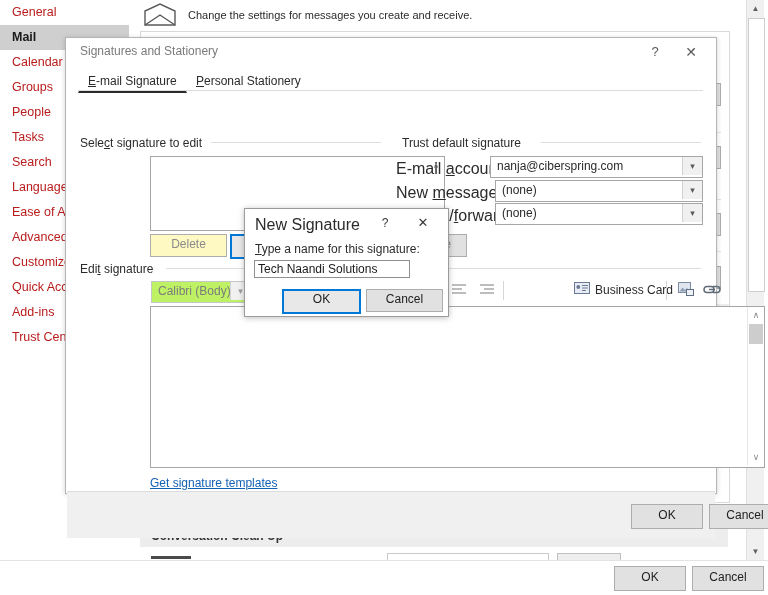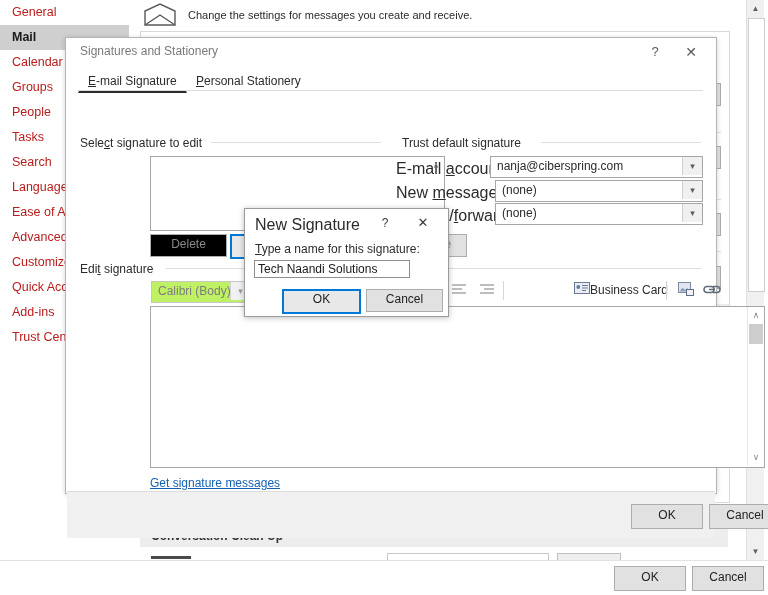--- a/index.html
+++ b/index.html
@@ -75,21 +75,21 @@
   .grouphead{position:absolute;font-size:12px;color:#2b2b2b;white-space:nowrap;}
   .grouprule{position:absolute;height:1px;background:#dedede;}
   
   #sig-list{
     position:absolute;left:84px;top:118px;width:293px;height:73px;
     background:#fff;border:1px solid #a6a6a6;
   }
   #sig-list-sb{position:absolute;right:0;top:0;width:16px;height:71px;background:#fff;}
   .mini-arrow{position:absolute;left:0;width:16px;height:16px;text-align:center;line-height:16px;font-size:9px;color:#8c8c8c;}
   .btn-row{position:absolute;top:196px;height:21px;line-height:19px;font-size:12px;}
-  #btn-delete{left:84px;width:75px;background:#000000;border:1px solid #adadad;color:#8a8a8a;text-align:center;}
+  #btn-delete{left:84px;width:75px;background:#fef9c3;border:1px solid #adadad;color:#8a8a8a;text-align:center;}
   #btn-new{left:164px;width:75px;background:#e8e8e8;border:2px solid #0078d7;color:#222;text-align:center;line-height:17px;}
   #btn-save{left:244px;width:75px;background:#e1e1e1;border:1px solid #adadad;color:#8a8a8a;text-align:center;}
   #btn-rename{left:324px;width:75px;background:#e1e1e1;border:1px solid #adadad;color:#8a8a8a;text-align:center;}
   
   .def-label{position:absolute;font-size:16px;color:#2b2b2b;text-align:right;white-space:nowrap;}
   .combo{
     position:absolute;height:20px;background:#fff;border:1px solid #a6a6a6;
     font-size:12px;color:#2b2b2b;
   }
   .combo .val{position:absolute;left:6px;top:2px;white-space:nowrap;}
@@ -101,21 +101,21 @@
   #sigfont{position:absolute;left:85px;top:243px;width:98px;height:20px;background:#bef264;border:1px solid #c6c6c6;color:#7c7c7c;}
   #sigfont .val{position:absolute;left:6px;top:2px;font-size:12px;}
   #sigfont .arrow{position:absolute;right:0;top:0;width:19px;height:18px;background:#f1f1f1;border-left:1px solid #d2d2d2;text-align:center;line-height:18px;font-size:9px;color:#9a9a9a;}
   #sigsize{position:absolute;left:188px;top:243px;width:45px;height:20px;background:#f1f1f1;border:1px solid #c6c6c6;color:#7c7c7c;}
   #sigsize .val{position:absolute;left:6px;top:2px;font-size:12px;}
   #sigsize .arrow{position:absolute;right:0;top:0;width:17px;height:18px;background:#f1f1f1;border-left:1px solid #d2d2d2;text-align:center;line-height:18px;font-size:9px;color:#9a9a9a;}
   .tbsep{position:absolute;top:243px;width:1px;height:19px;background:#d6d6d6;}
   .tbicon{position:absolute;top:244px;height:18px;}
   #bcard{
     position:absolute;left:508px;top:243px;height:19px;line-height:19px;font-size:12px;color:#2b2b2b;
-    display:flex;align-items:center;
+    display:flex;align-items:center;gap:5px;
   }
   #sig-edit{
     position:absolute;left:84px;top:268px;width:613px;height:160px;
     background:#fff;border:1px solid #a6a6a6;
   }
   #sig-edit-sb{position:absolute;right:0;top:0;width:16px;height:158px;background:#fff;border-left:1px solid #e6e6e6;}
   #sig-edit-thumb{position:absolute;left:1px;top:17px;width:14px;height:20px;background:#cdcdcd;}
   #sig-templates{
     position:absolute;left:84px;top:438px;font-size:12px;color:#1361b5;text-decoration:underline;
   }
@@ -322,21 +322,21 @@
   </div>
 
   <div id="sig-edit">
     <div id="sig-edit-sb">
       <div class="mini-arrow" style="top:0;">∧</div>
       <div id="sig-edit-thumb"></div>
       <div class="mini-arrow" style="bottom:0;">∨</div>
     </div>
   </div>
 
-  <div id="sig-templates">Get signature messages</div>
+  <div id="sig-templates">Get signature templates</div>
 
   <div id="sig-footer"></div>
   <div id="sig-ok" class="btn-std">OK</div>
   <div id="sig-cancel" class="btn-std">Cancel</div>
 </div>
 
 <div id="new-sig">
   <div id="ns-title">New Signature</div>
   <div id="ns-help">?</div>
   <div id="ns-close">✕</div>

